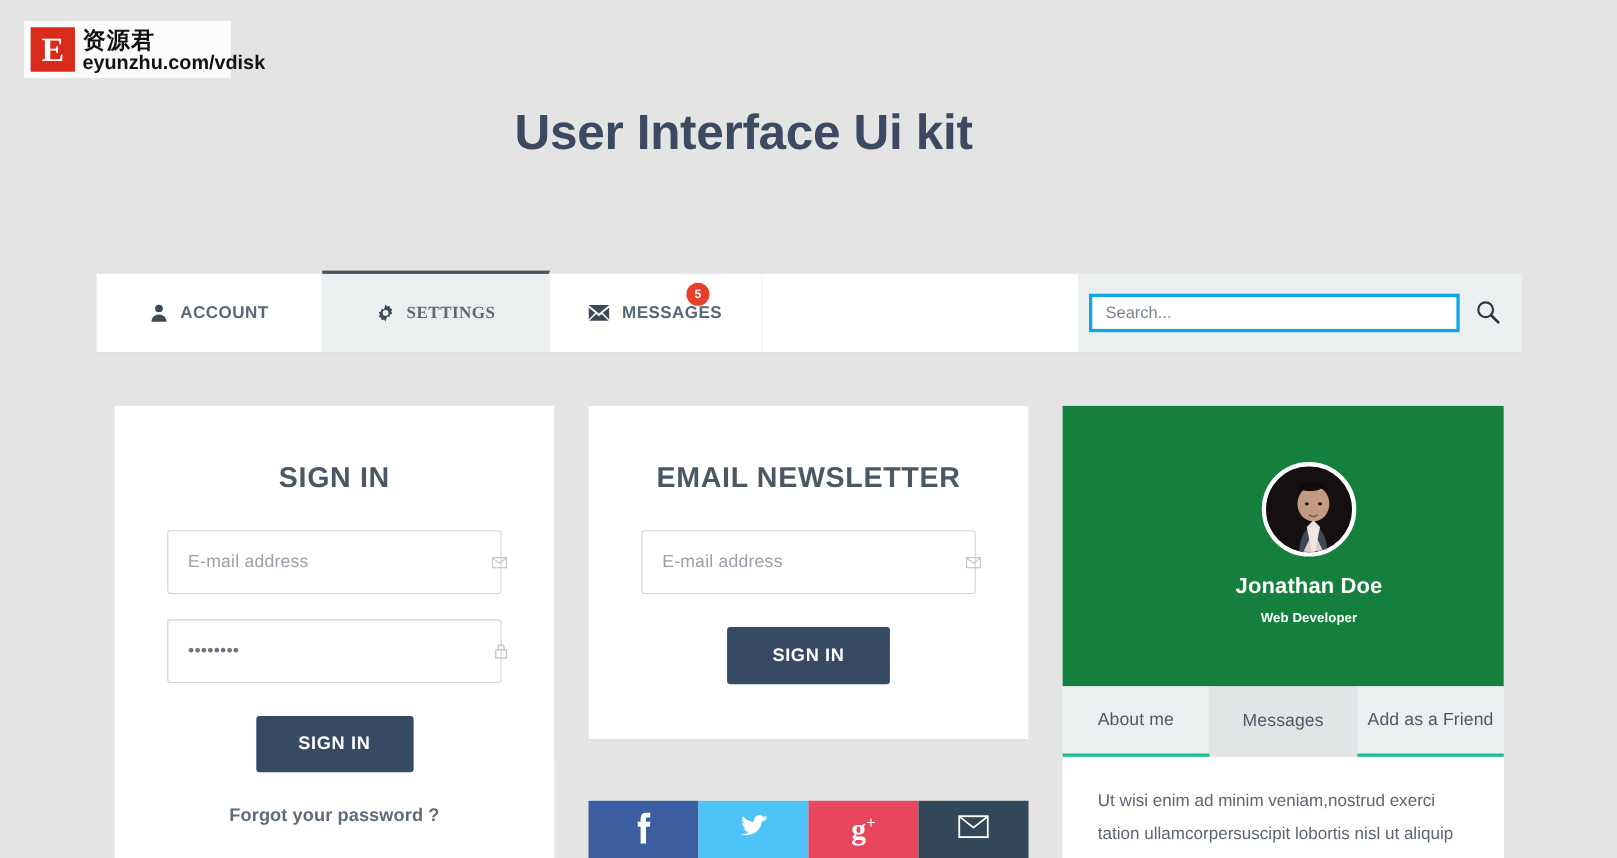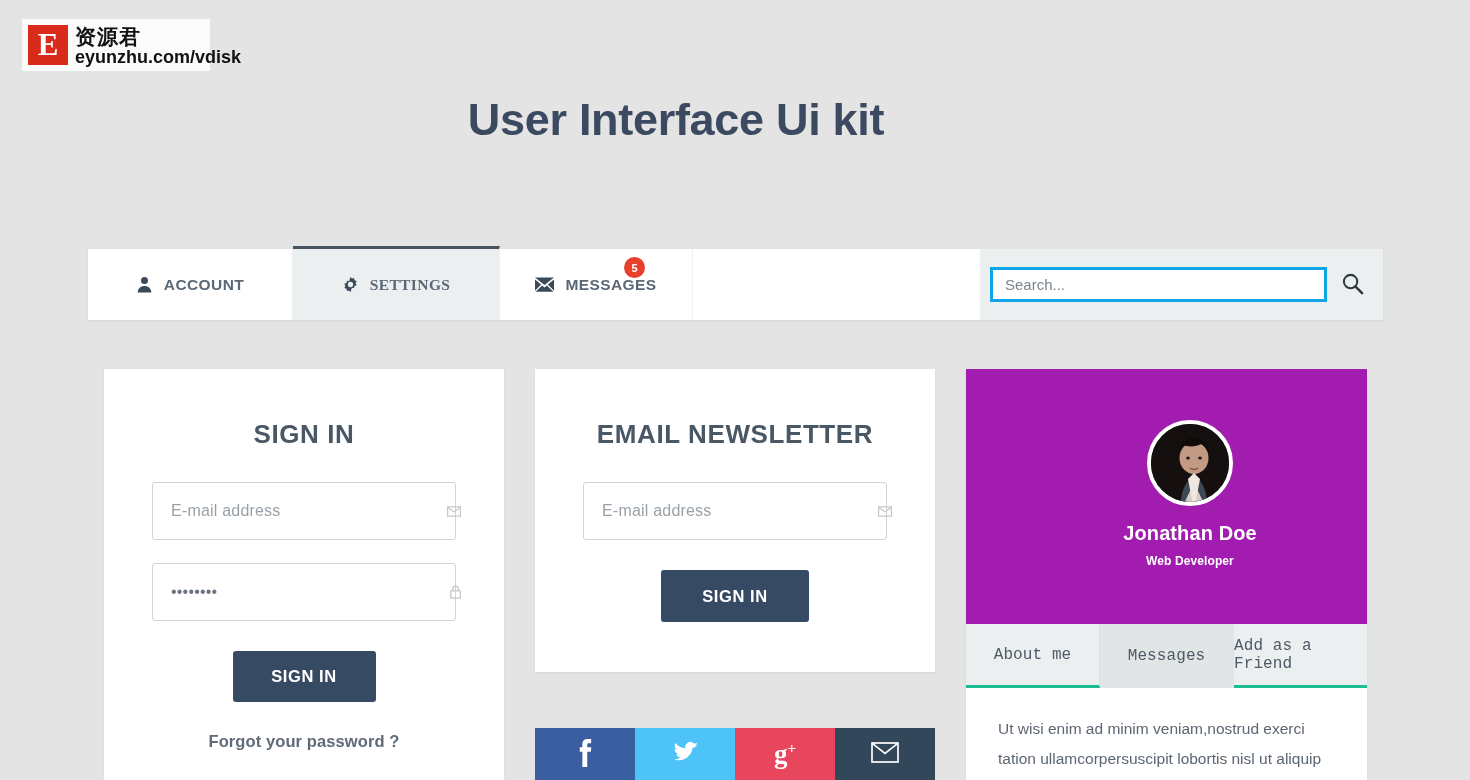--- a/index.html
+++ b/index.html
@@ -290,21 +290,20 @@
     flex: 1;
     display: flex;
     align-items: center;
     justify-content: center;
     font-size: 16px;
     color: #4d5a66;
     background: #eceff0;
     border-right: 1px solid #dfe3e4;
     cursor: pointer;
     letter-spacing: 0.1px;
-    font-family: Liberation Mono, monospace;
   }
   .ptab:last-child { border-right: none; }
   .ptab.active-underline { border-bottom: 3px solid #1cbd92; }
   .ptab.dim { background: #e2e5e6; }
 
   .profile-body {
     padding: 26px 32px 0 32px;
     font-size: 15.5px;
     line-height: 30px;
     color: #5b6672;
@@ -441,21 +440,21 @@
       <svg width="28" height="21" viewBox="0 0 28 21" fill="none" stroke="currentColor" stroke-width="1.7">
         <rect x="1" y="1" width="26" height="19"></rect>
         <path d="M1.6 1.6L14 11.4 26.4 1.6"></path>
       </svg>
     </span>
   </div>
 </div>
 
 <div class="card" style="left:966px; top:369px; width:401px; height:411px;">
 
-  <div class="profile-head" style="background:#a21caf;padding-left:47px;">
+  <div class="profile-head" style="background:#15803d;padding-left:47px;">
     <div class="avatar">
       <svg width="86" height="86" viewBox="0 0 86 86">
         <rect width="86" height="86" fill="#15100f"></rect>
         <ellipse cx="43" cy="34" rx="14.5" ry="16" fill="#c29a83"></ellipse>
         <path d="M28 30c0-11 7-16 15-16s15 5 15 16c0-6-4-9-8-10-4 3-14 3-18 1-3 2-4 5-4 9z" fill="#120d0c"></path>
         <path d="M27.5 29c1-9 8-15 15.5-15s14.5 6 15.5 15c-1.5-7.5-7-11-15.5-11s-14 3.5-15.5 11z" fill="#0d0a09"></path>
         <ellipse cx="37" cy="34" rx="1.9" ry="1.5" fill="#241714"></ellipse>
         <ellipse cx="49" cy="34" rx="1.9" ry="1.5" fill="#241714"></ellipse>
         <path d="M39 44q4 3 8 0" stroke="#7d5744" stroke-width="1.4" fill="none"></path>
         <path d="M30 86c0-16 6-30 13-34 7 4 13 18 13 34z" fill="#d8cdc6"></path>

